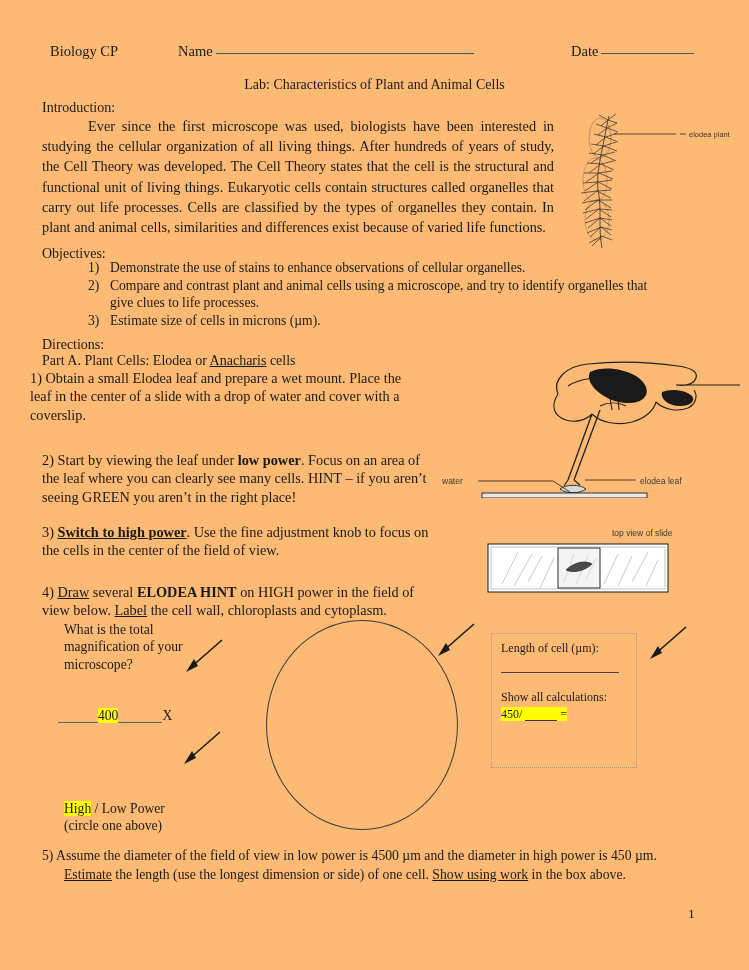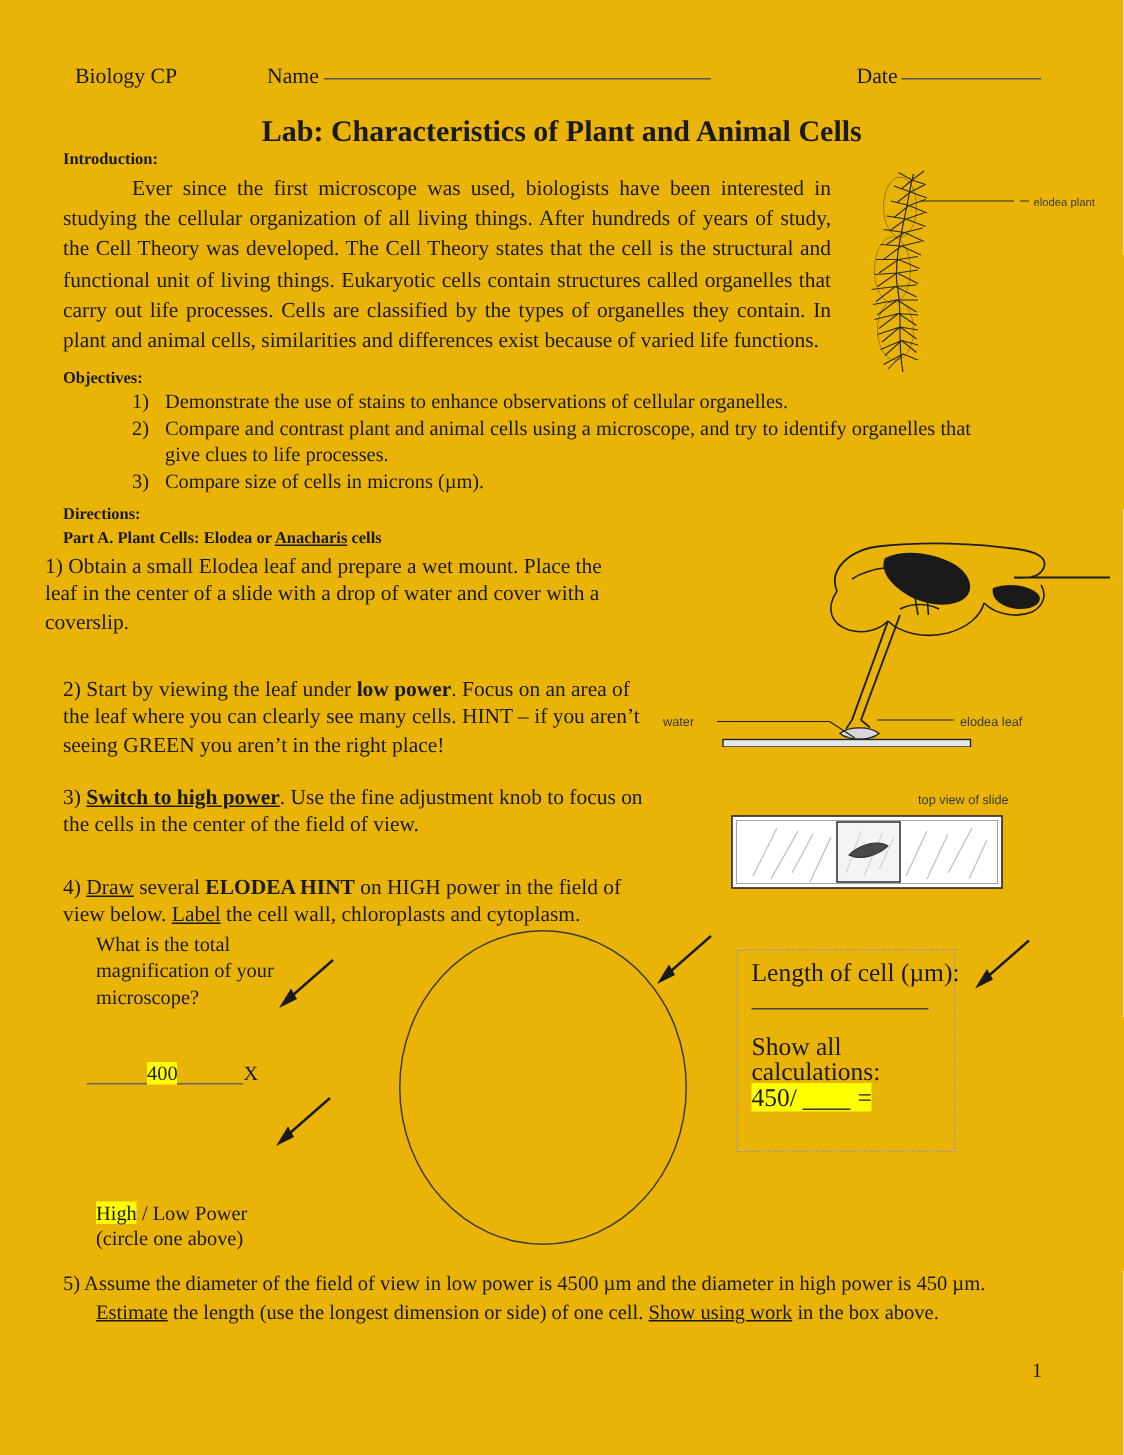--- a/index.html
+++ b/index.html
@@ -8,21 +8,21 @@
     background: #ffffff;
   }
   body {
     font-family: "Liberation Serif", serif;
     color: #1a1a1a;
   }
   #page {
     position: relative;
     width: 749px;
     height: 970px;
-    background: #eab308;
+    background: #fdba74;
     overflow: hidden;
   }
 
   
   .hdr {
     position: absolute;
     top: 43px;
     left: 50px;
     right: 48px;
     height: 20px;
@@ -40,29 +40,29 @@
   .rule-name { width: 258px; }
   .rule-date { width: 93px; }
 
   
   .title {
     position: absolute;
     top: 77px;
     left: 0;
     width: 749px;
     text-align: center;
-    font-size: 20px;
-    font-weight: bold;
+    font-size: 14px;
+    font-weight: normal;
   }
 
   
   .sec-head {
     position: absolute;
-    font-size: 11px;
-    font-weight: bold;
+    font-size: 14px;
+    font-weight: normal;
   }
   .para {
     position: absolute;
     font-size: 14.3px;
     line-height: 20.2px;
     text-align: left;
   }
   .para.justified { text-align: justify; }
   b { font-weight: bold; }
   u { text-decoration: underline; }
@@ -153,21 +153,21 @@
     width: 146px;
     height: 135px;
     border: 1px dotted #9a9a9a;
     box-sizing: border-box;
   }
   #calc-inner {
     position: absolute;
     top: 640px;
     left: 501px;
     width: 140px;
-    font-size: 17px;
+    font-size: 12px;
     line-height: 17px;
   }
   #calc-rule {
     display: block;
     width: 118px;
     border-bottom: 1.2px solid #444;
     height: 1px;
     margin: 14px 0 16px 0;
   }
   .calc-blank {
@@ -225,21 +225,21 @@
     <div class="oitem">
       <span class="onum">1)</span>
       <span>Demonstrate the use of stains to enhance observations of cellular organelles.</span>
     </div>
     <div class="oitem">
       <span class="onum">2)</span>
       <span>Compare and contrast plant and animal cells using a microscope, and try to identify organelles that give clues to life processes.</span>
     </div>
     <div class="oitem">
       <span class="onum">3)</span>
-      <span>Compare size of cells in microns (µm).</span>
+      <span>Estimate size of cells in microns (µm).</span>
     </div>
   </div>
 
   <div class="sec-head" id="dir-head">Directions:</div>
   <div class="sec-head" id="parta-head">
     <span>Part A.  Plant Cells:  Elodea or </span><u>Anacharis</u><span> cells</span>
   </div>
 
   <div class="para" id="step1">
     <span>1)</span>

